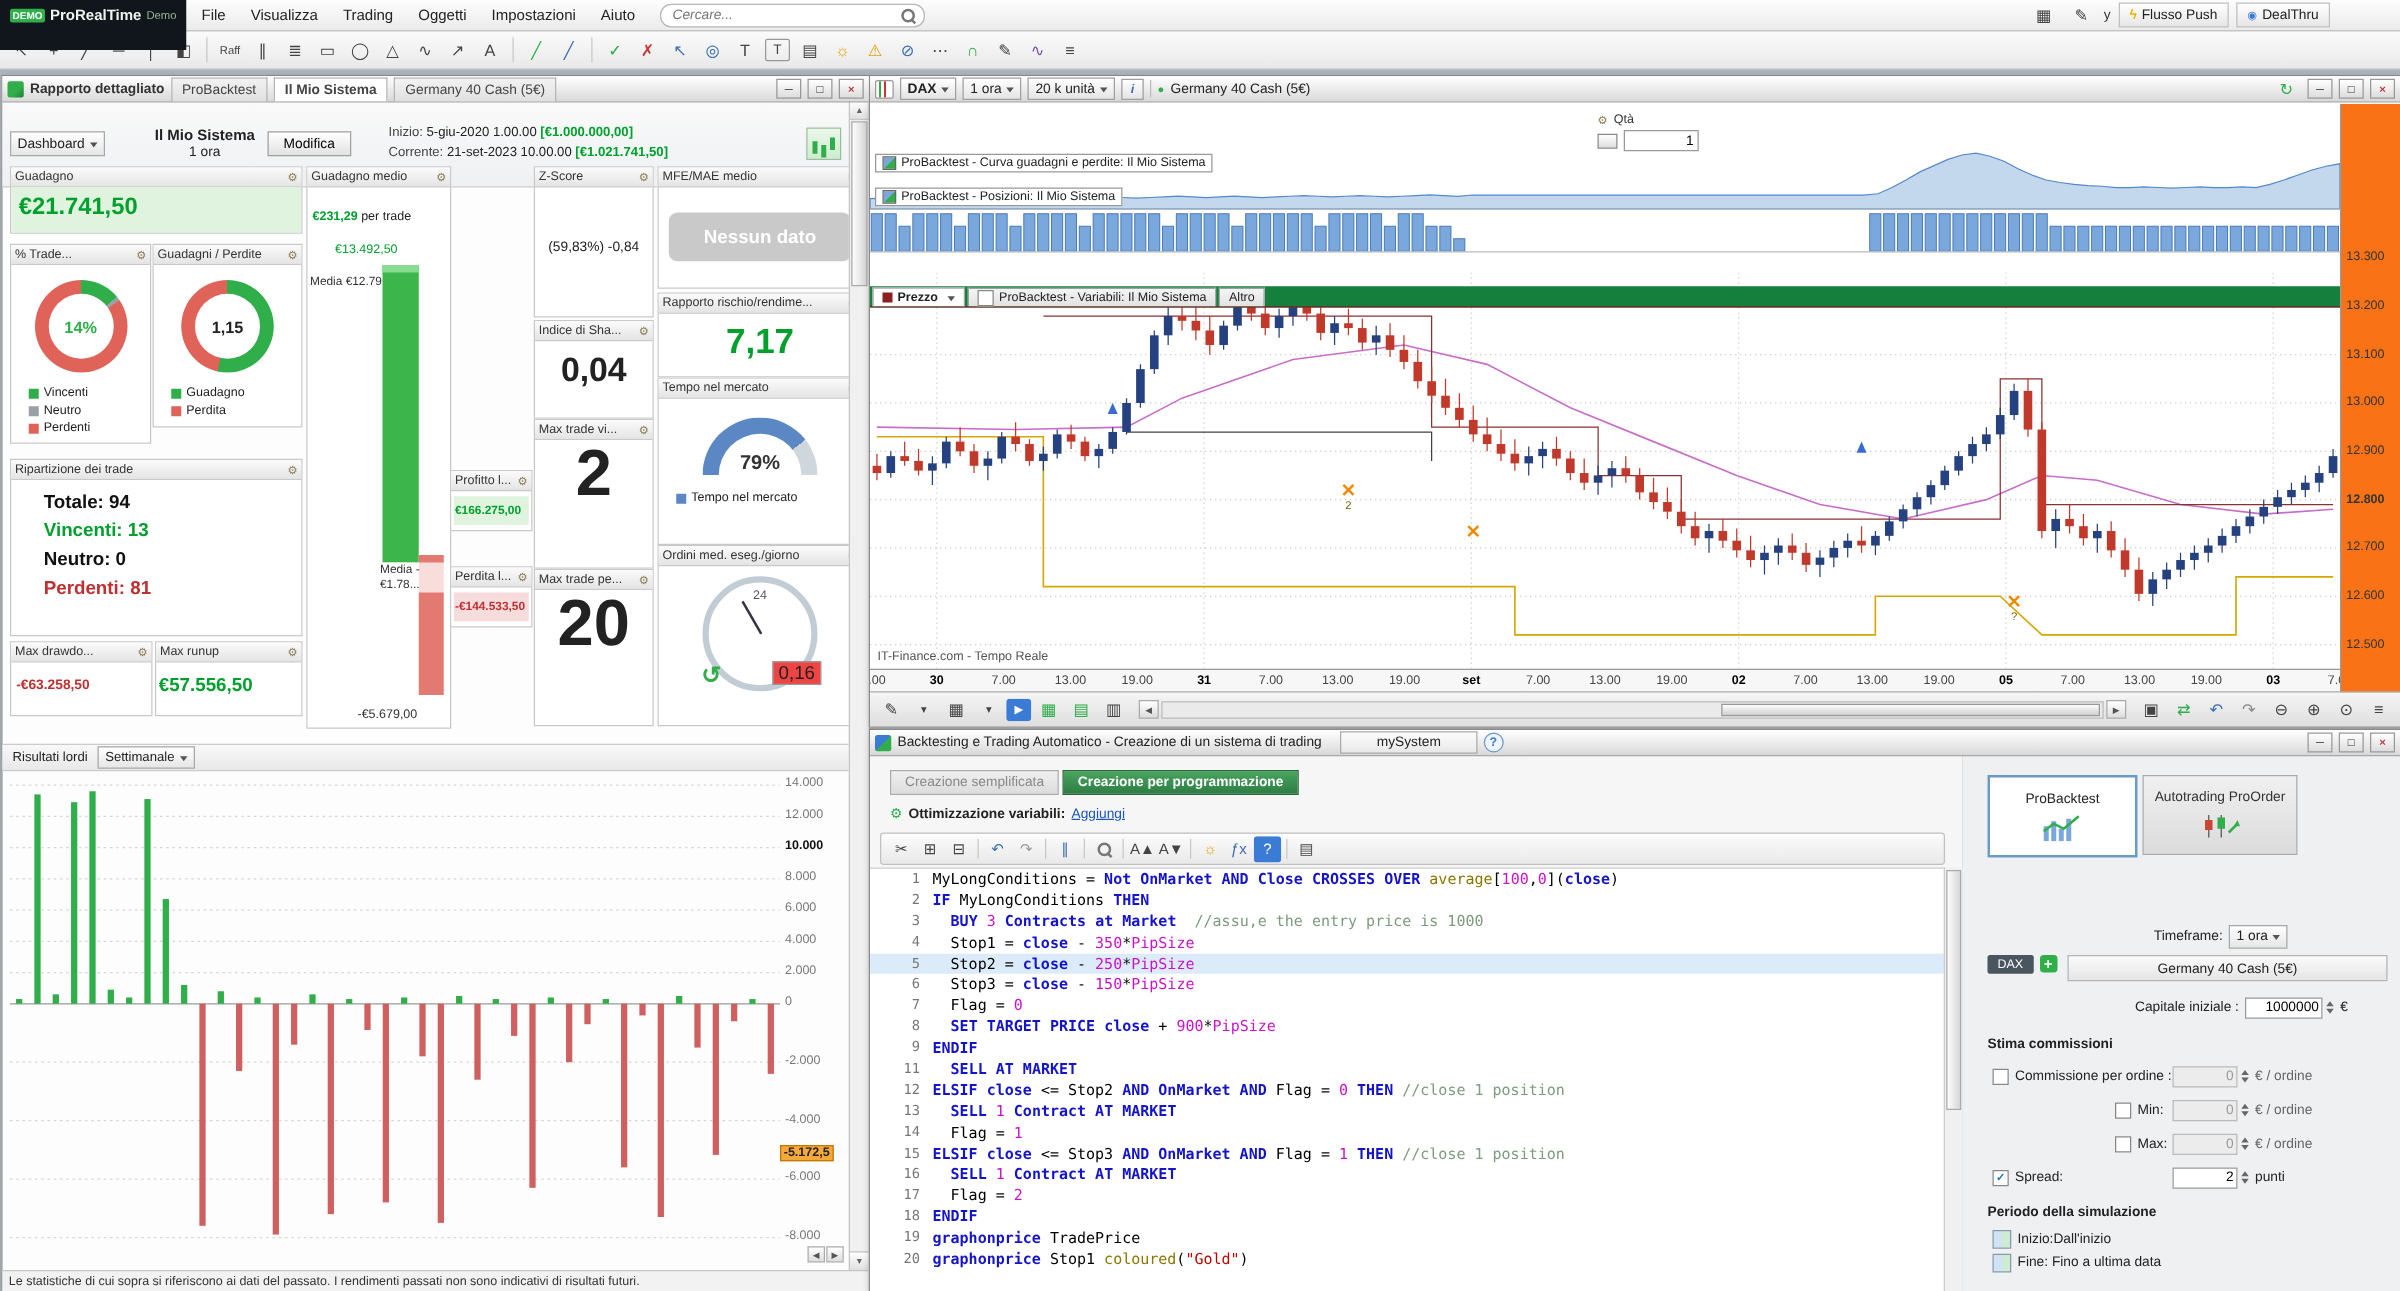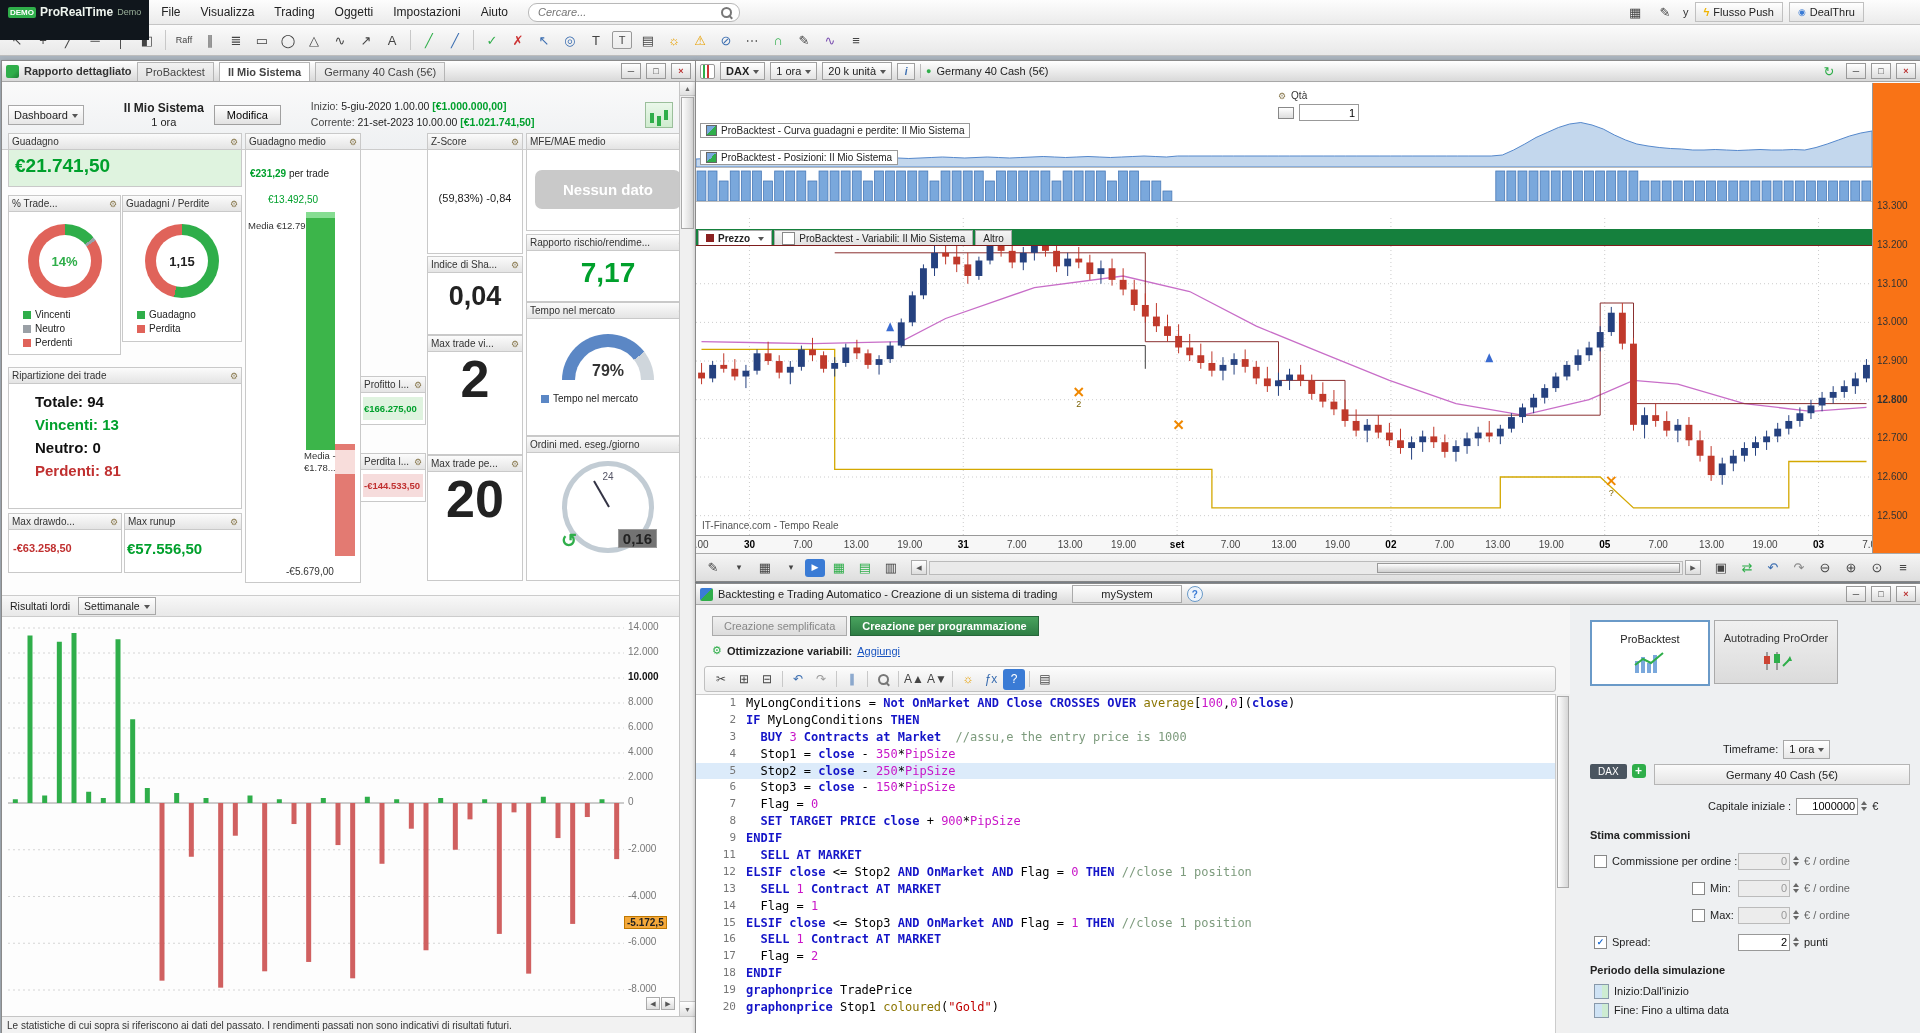--- a/index.html
+++ b/index.html
@@ -75,21 +75,21 @@
   .zval{font-size:11px;text-align:center;padding-top:42px;}
   .riskval{color:#00A02C;font-size:28px;font-weight:bold;text-align:center;padding-top:6px;}
   .nodata{margin:20px 8px;background:#c9c9c9;border-radius:7px;color:#fff;font-weight:bold;font-size:15px;text-align:center;padding:11px 4px;}
   .halfgauge{width:92px;height:46px;overflow:hidden;position:relative;margin:15px auto 0;}
   .halfgauge .hg-disc{width:92px;height:92px;border-radius:50%;}
   .halfgauge::after{content:"";position:absolute;left:13px;top:13px;width:66px;height:66px;border-radius:50%;background:#fff;}
   .hg-val{position:absolute;left:0;right:0;bottom:0;text-align:center;font-size:16px;font-weight:bold;color:#333;z-index:2;}
   .clock{width:82px;height:82px;border:5px solid #c2ccd4;border-radius:50%;position:relative;background:#fff;margin:8px auto 0;}
   .clk24{position:absolute;top:5px;left:50%;transform:translateX(-50%);font-size:10px;color:#556;}
   .needle{position:absolute;left:50%;top:50%;width:2px;height:30px;background:#334;transform-origin:top center;transform:rotate(150deg);}
-  .clk-val{position:absolute;right:-8px;bottom:0;background:#737373;border:1px solid #999;padding:0 4px;font-size:15px;font-weight:bold;z-index:3;}
+  .clk-val{position:absolute;right:-8px;bottom:0;background:#ef4444;border:1px solid #999;padding:0 4px;font-size:15px;font-weight:normal;z-index:3;}
   .clk-cycle{position:absolute;left:-6px;bottom:-4px;color:#2fae4a;font-size:19px;font-weight:bold;transform:scaleX(-1);}
   .avg-wrap{position:relative;height:100%;}
   .avg-line1{position:absolute;left:4px;top:18px;font-size:10px;white-space:nowrap;}
   .avg-max{position:absolute;left:22px;top:44px;font-size:10px;color:#00A02C;}
   .avg-mediapos{position:absolute;left:2px;top:70px;font-size:9.5px;line-height:1.25;color:#333;}
   .gbar{position:absolute;left:60px;top:62px;width:29px;height:232px;background:#3cb54a;border-top:6px solid #86dd92;}
   .rbar{position:absolute;left:89px;top:294px;width:20px;height:112px;background:#e37a72;}
   .avg-medianeg{position:absolute;left:58px;top:300px;font-size:9.5px;line-height:1.25;color:#333;background:rgba(255,255,255,.75);}
   .avg-min{position:absolute;left:40px;top:416px;font-size:10px;color:#333;white-space:nowrap;}
   .profit-box{margin:4px 2px;background:#dff3df;color:#00A02C;font-weight:bold;font-size:9.5px;padding:6px 1px;white-space:nowrap;}

